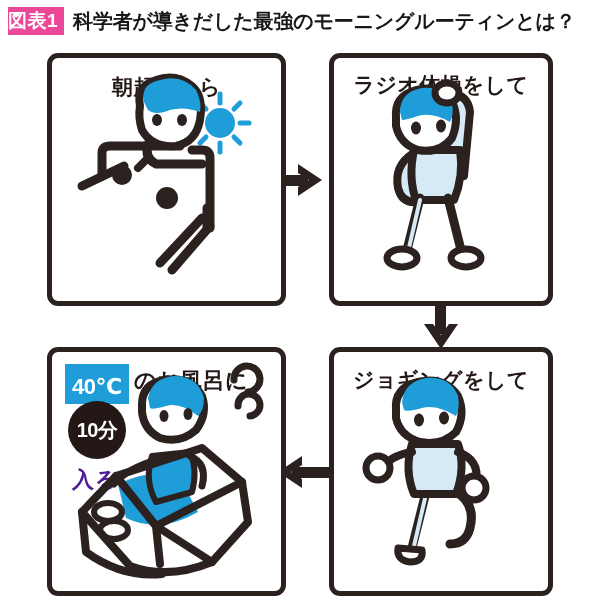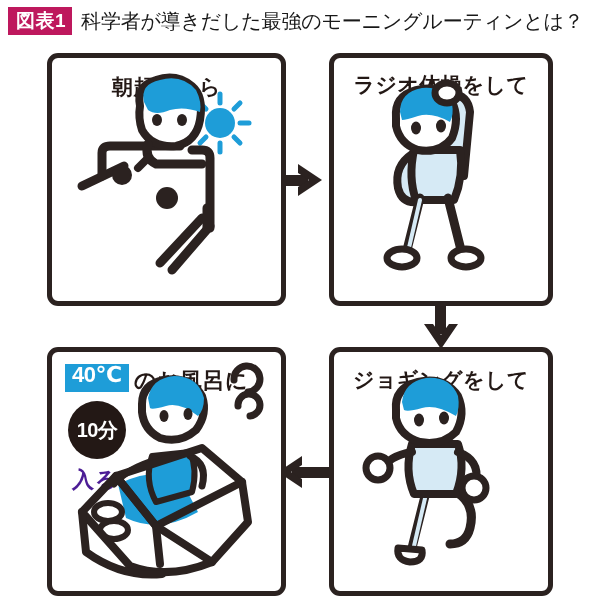--- a/index.html
+++ b/index.html
@@ -21,32 +21,32 @@
     position: absolute;
     left: 8px;
     top: 6px;
     width: 586px;
     height: 30px;
     display: flex;
     align-items: center;
     gap: 9px;
   }
   #figure-badge {
-    background: #be185d;
+    background: #ec4899;
     color: #ffffff;
     font-size: 19px;
     font-weight: bold;
     line-height: 1;
-    padding: 4px 6px 5px 8px;
+    padding: 4px 6px 5px 0;
     letter-spacing: 0.5px;
     white-space: nowrap;
   }
   #title-text {
     font-size: 20px;
-    font-weight: normal;
+    font-weight: bold;
     color: #181818;
     letter-spacing: -0.2px;
     white-space: nowrap;
   }
 
   
   .panel {
     position: absolute;
     background: #ffffff;
     border: 5px solid #2b2220;
@@ -91,21 +91,21 @@
   
   #bath-temp-badge {
     position: absolute;
     left: 13px;
     top: 12px;
     background: #1e9dd8;
     color: #ffffff;
     font-size: 22px;
     font-weight: bold;
     line-height: 1;
-    padding: 0 7px 6px 7px;
+    padding: 12px 7px 6px 7px;
     white-space: nowrap;
     letter-spacing: -0.5px;
   }
   #bath-text-1 {
     position: absolute;
     left: 82px;
     top: 14px;
     font-size: 22px;
     font-weight: bold;
     color: #231815;

